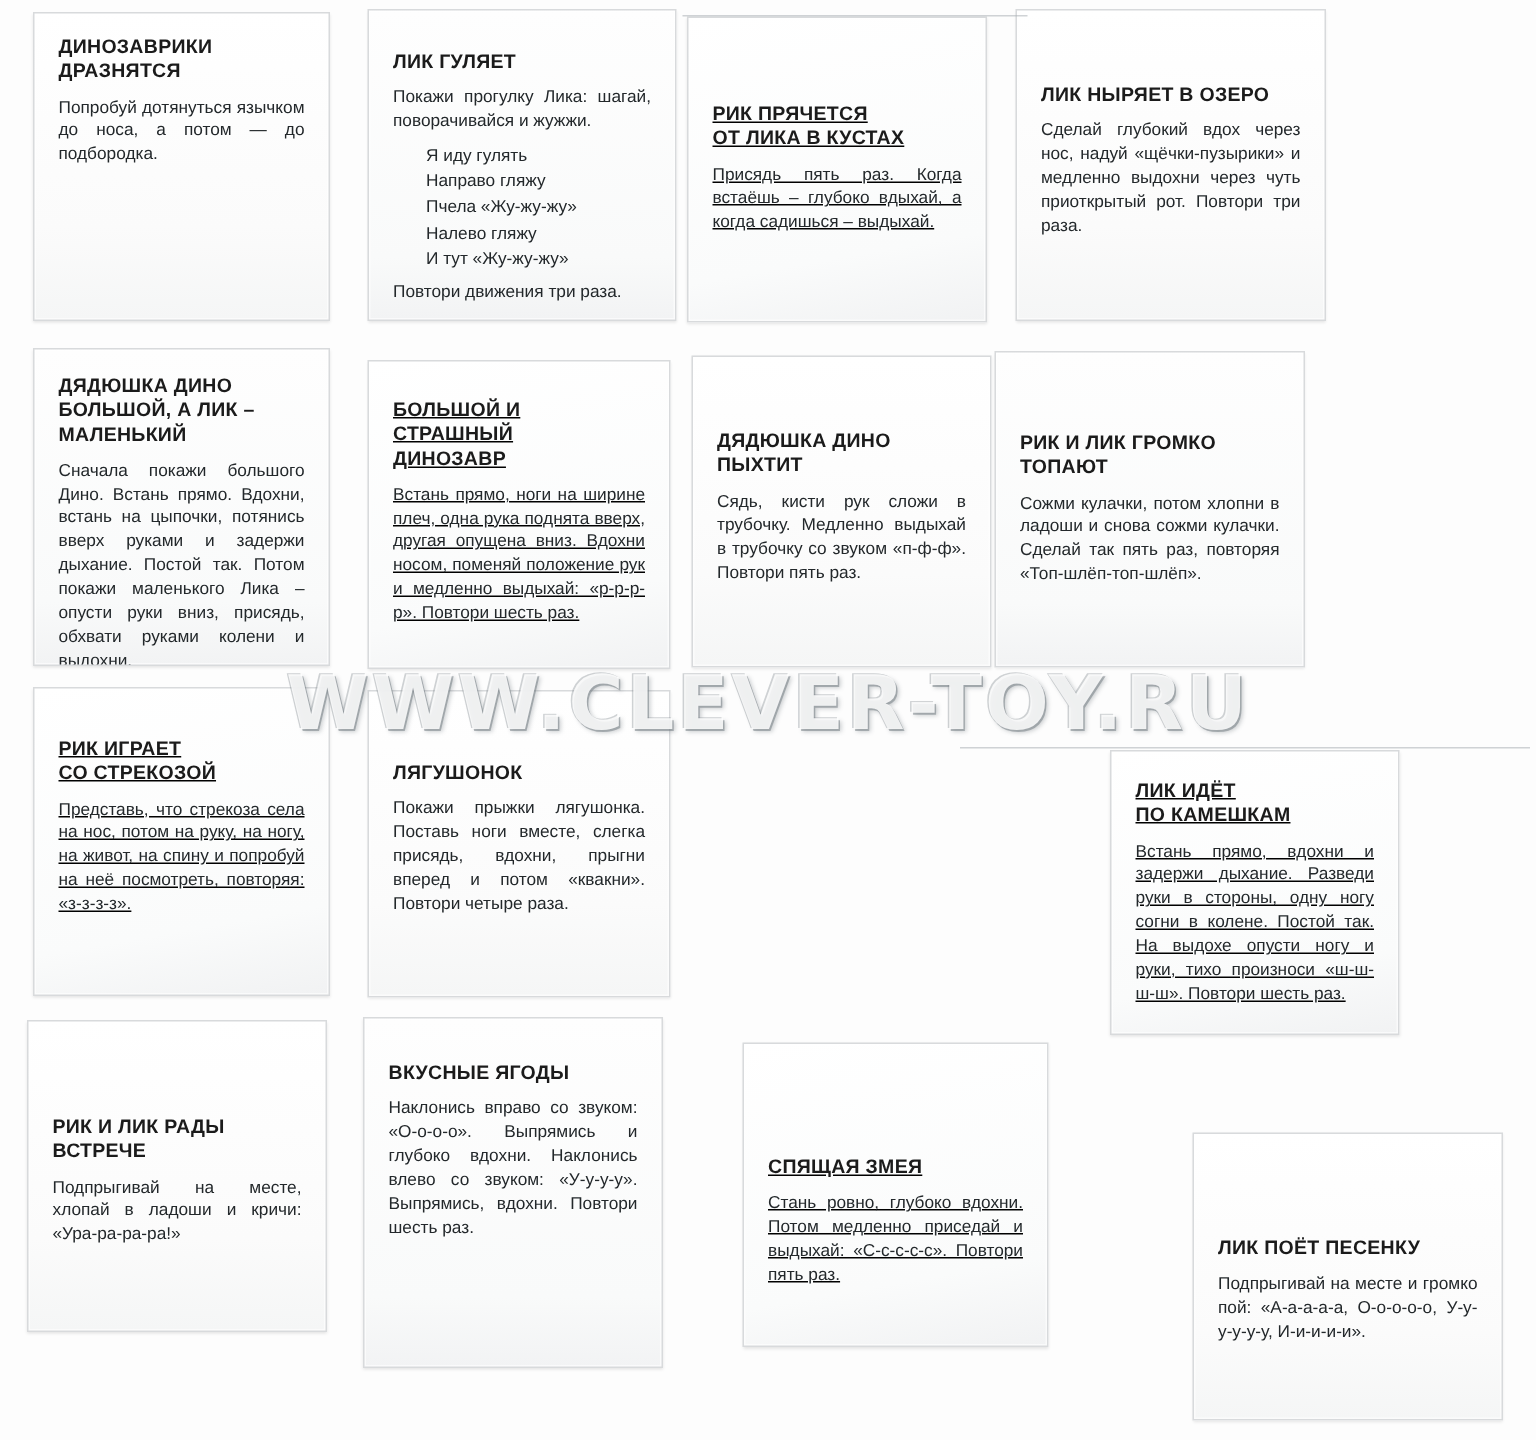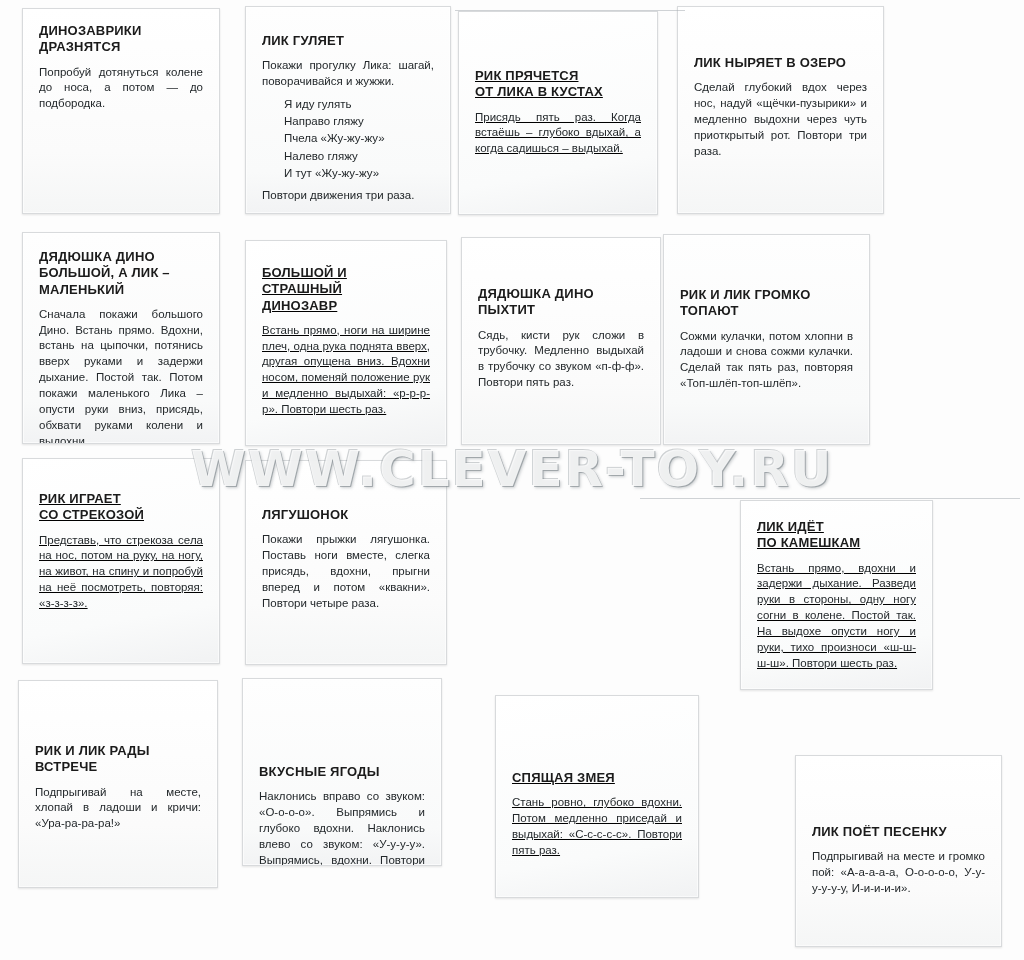--- a/index.html
+++ b/index.html
@@ -94,21 +94,21 @@
 <body>
 
 <div id="stage">
 
   <div class="seam" style="left:455px; top:10px; width:230px;"></div>
   <div class="seam" style="left:640px; top:498px; width:380px;"></div>
 
   <div class="card shade-a" style="left:22px; top:8px; width:198px; height:206px;">
     <div class="title">ДИНОЗАВРИКИ
 ДРАЗНЯТСЯ</div>
-    <div class="body">Попробуй дотянуться колене до носа, а потом — до подбородка.</div>
+    <div class="body">Попробуй дотянуться язычком до носа, а потом — до подбородка.</div>
   </div>
 
   <div class="card shade-b" style="left:245px; top:6px; width:206px; height:208px; padding-top:26px;">
     <div class="title">ЛИК ГУЛЯЕТ</div>
     <div class="body">Покажи прогулку Лика: шагай, поворачивайся и жужжи.</div>
     <div class="verse">Я иду гулять
 Направо гляжу
 Пчела «Жу-жу-жу»
 Налево гляжу
 И тут «Жу-жу-жу»</div>
@@ -168,21 +168,21 @@
 ПО КАМЕШКАМ</div>
     <div class="body">Встань прямо, вдохни и задержи дыхание. Разведи руки в стороны, одну ногу согни в колене. Постой так. На выдохе опусти ногу и руки, тихо произноси «ш-ш-ш-ш». Повтори шесть раз.</div>
   </div>
 
   <div class="card shade-a" style="left:18px; top:680px; width:200px; height:208px; padding-top:62px;">
     <div class="title">РИК И ЛИК РАДЫ
 ВСТРЕЧЕ</div>
     <div class="body">Подпрыгивай на месте, хлопай в ладоши и кричи: «Ура-ра-ра-ра!»</div>
   </div>
 
-  <div class="card shade-b" style="left:242px; top:678px; width:200px; height:188px; padding-top:85px;">
+  <div class="card shade-b" style="left:242px; top:678px; width:200px; height:234px; padding-top:28px;">
     <div class="title">ВКУСНЫЕ ЯГОДЫ</div>
     <div class="body">Наклонись вправо со звуком: «О-о-о-о». Выпрямись и глубоко вдохни. Наклонись влево со звуком: «У-у-у-у». Выпрямись, вдохни. Повтори шесть раз.</div>
   </div>
 
   <div class="card shade-c" style="left:495px; top:695px; width:204px; height:203px; padding-top:74px;">
     <div class="title">СПЯЩАЯ ЗМЕЯ</div>
     <div class="body">Стань ровно, глубоко вдохни. Потом медленно приседай и выдыхай: «С-с-с-с-с». Повтори пять раз.</div>
   </div>
 
   <div class="card shade-a" style="left:795px; top:755px; width:207px; height:192px; padding-top:68px;">

